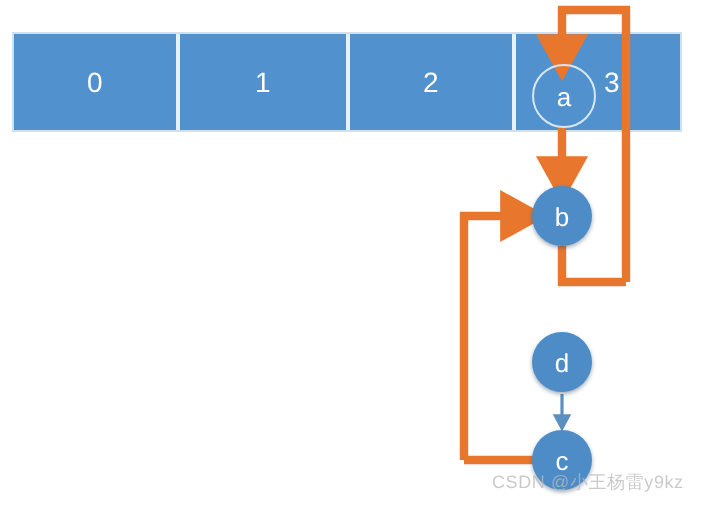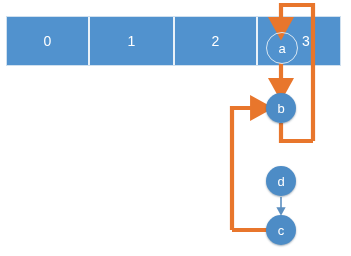--- a/index.html
+++ b/index.html
@@ -129,14 +129,15 @@
   </div>
 
   <div class="node filled" style="left:266px;top:166px;">
     <span>d</span>
   </div>
 
   <div class="node filled" style="left:266px;top:215px;">
     <span>c</span>
   </div>
 
+  <div class="watermark">CSDN @小王杨雷y9kz</div>
 
 </div>
 
 </body></html>

